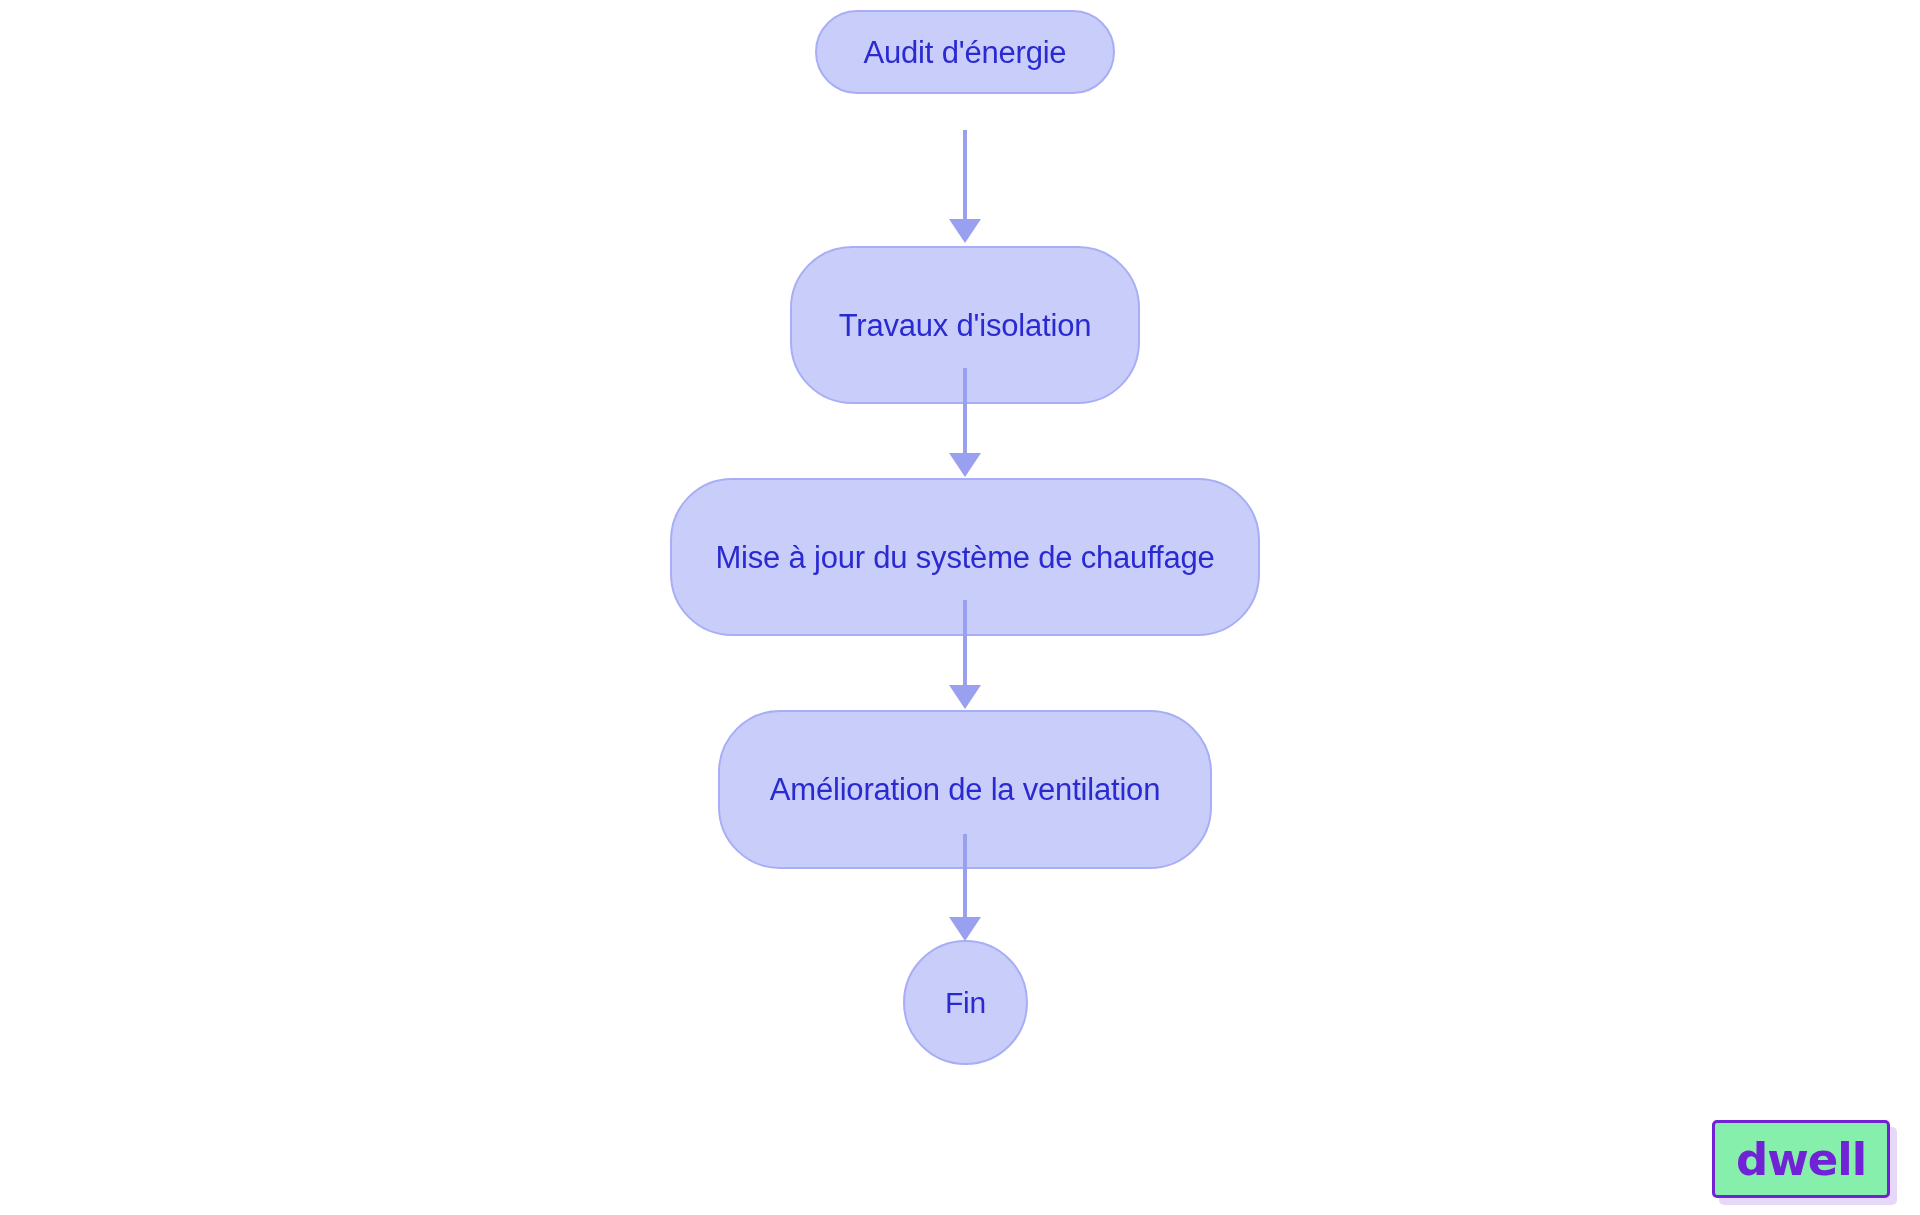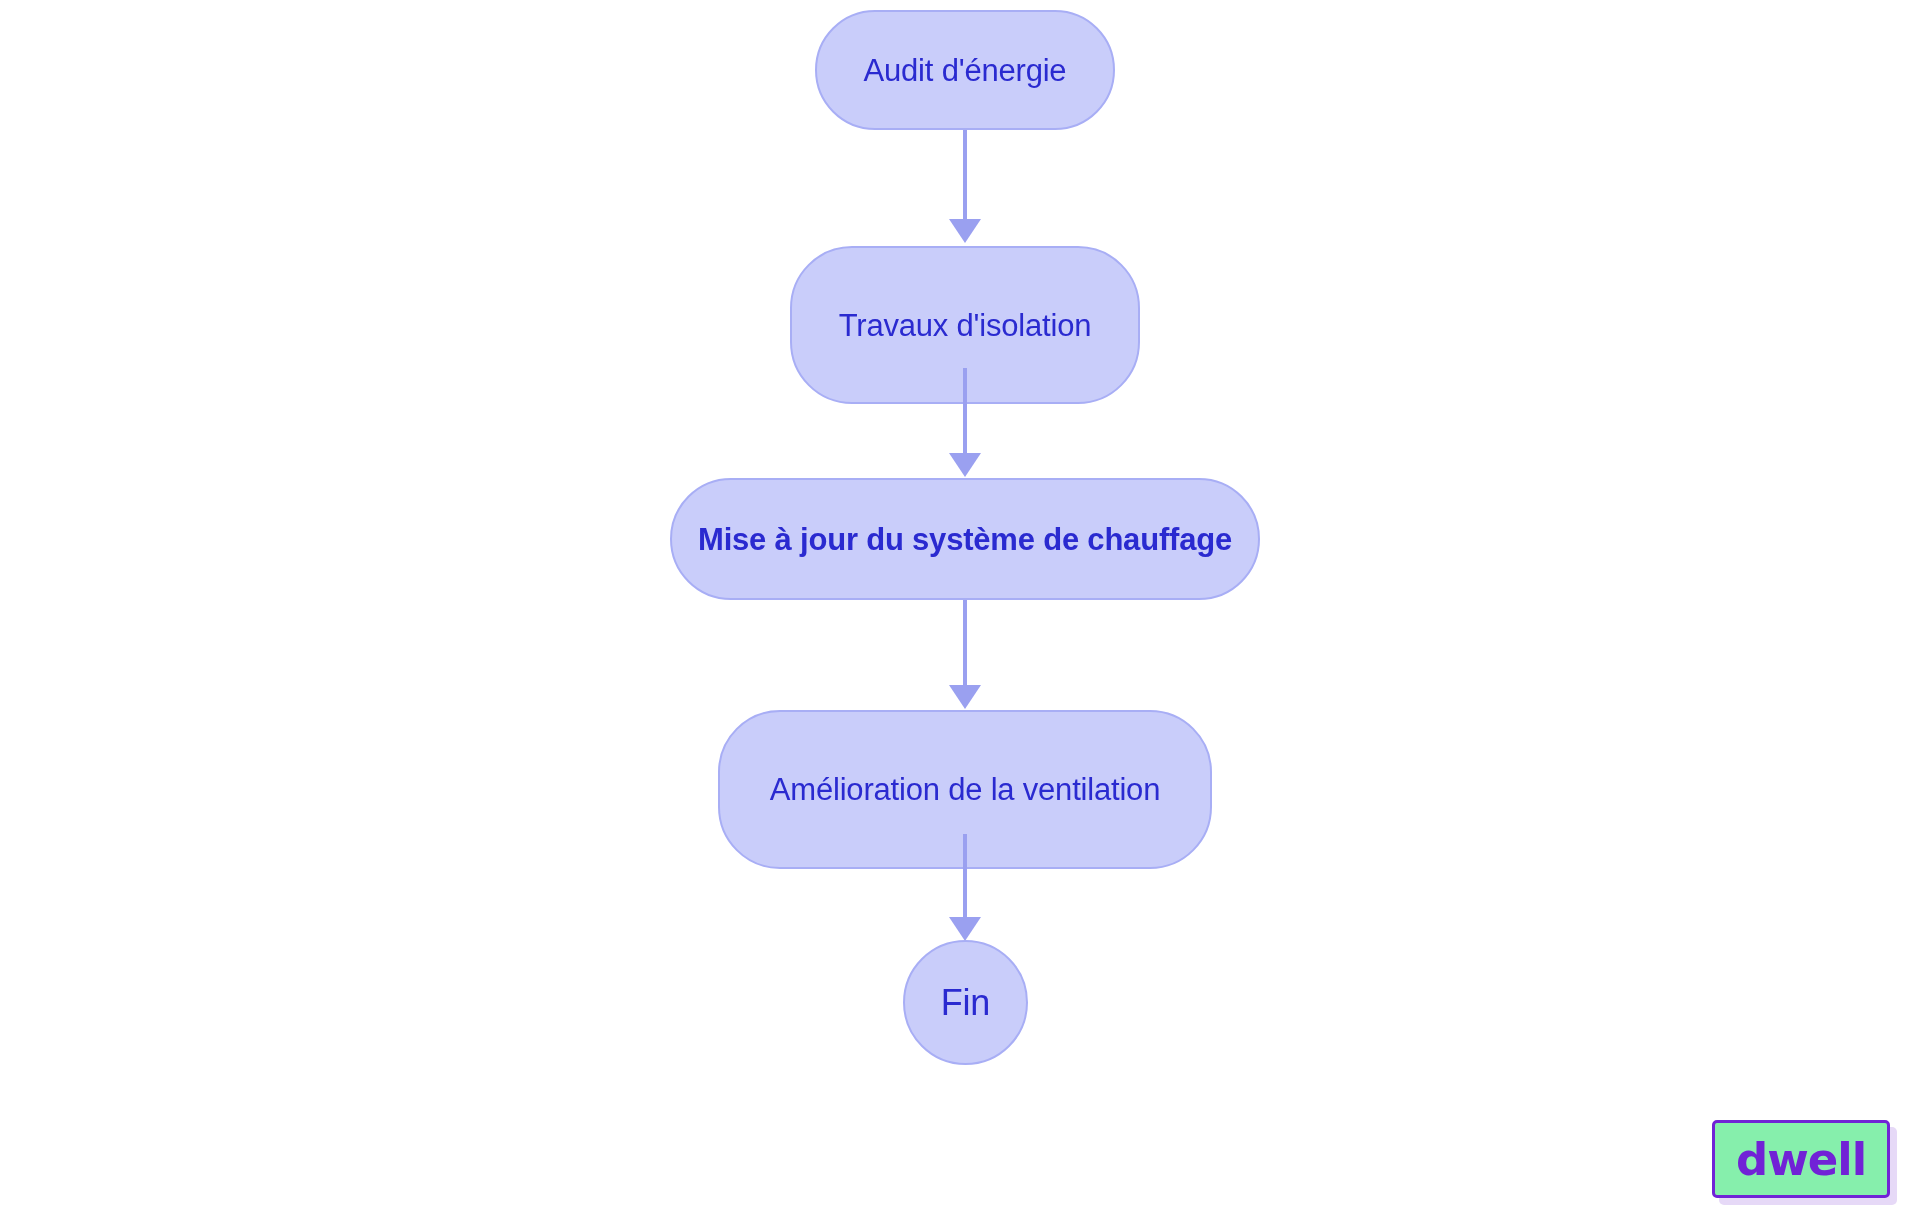--- a/index.html
+++ b/index.html
@@ -49,34 +49,34 @@
   .node.circle {
     border-radius: 50%;
   }
 
   .node-label {
     pointer-events: none;
   }
 
   
   #node-audit {
-    left: 815px;  top: 10px;   width: 300px; height: 120px;
+    left: 815px;  top: 10px;   width: 300px; height: 84px;
   }
   #node-isolation {
     left: 790px;  top: 246px;  width: 350px; height: 158px;
   }
   #node-chauffage {
-    left: 670px;  top: 478px;  width: 590px; height: 122px; font-weight: bold;
+    left: 670px;  top: 478px;  width: 590px; height: 158px;
   }
   #node-ventilation {
     left: 718px;  top: 710px;  width: 494px; height: 159px;
   }
   #node-fin {
     left: 903px;  top: 940px;  width: 125px; height: 125px;
-    font-size: 36px;
+    font-size: 30px;
   }
 
   
   .connector {
     position: absolute;
     left: 963px;
     width: 4px;
     background: #9aa0f0;
   }
   .arrowhead {

